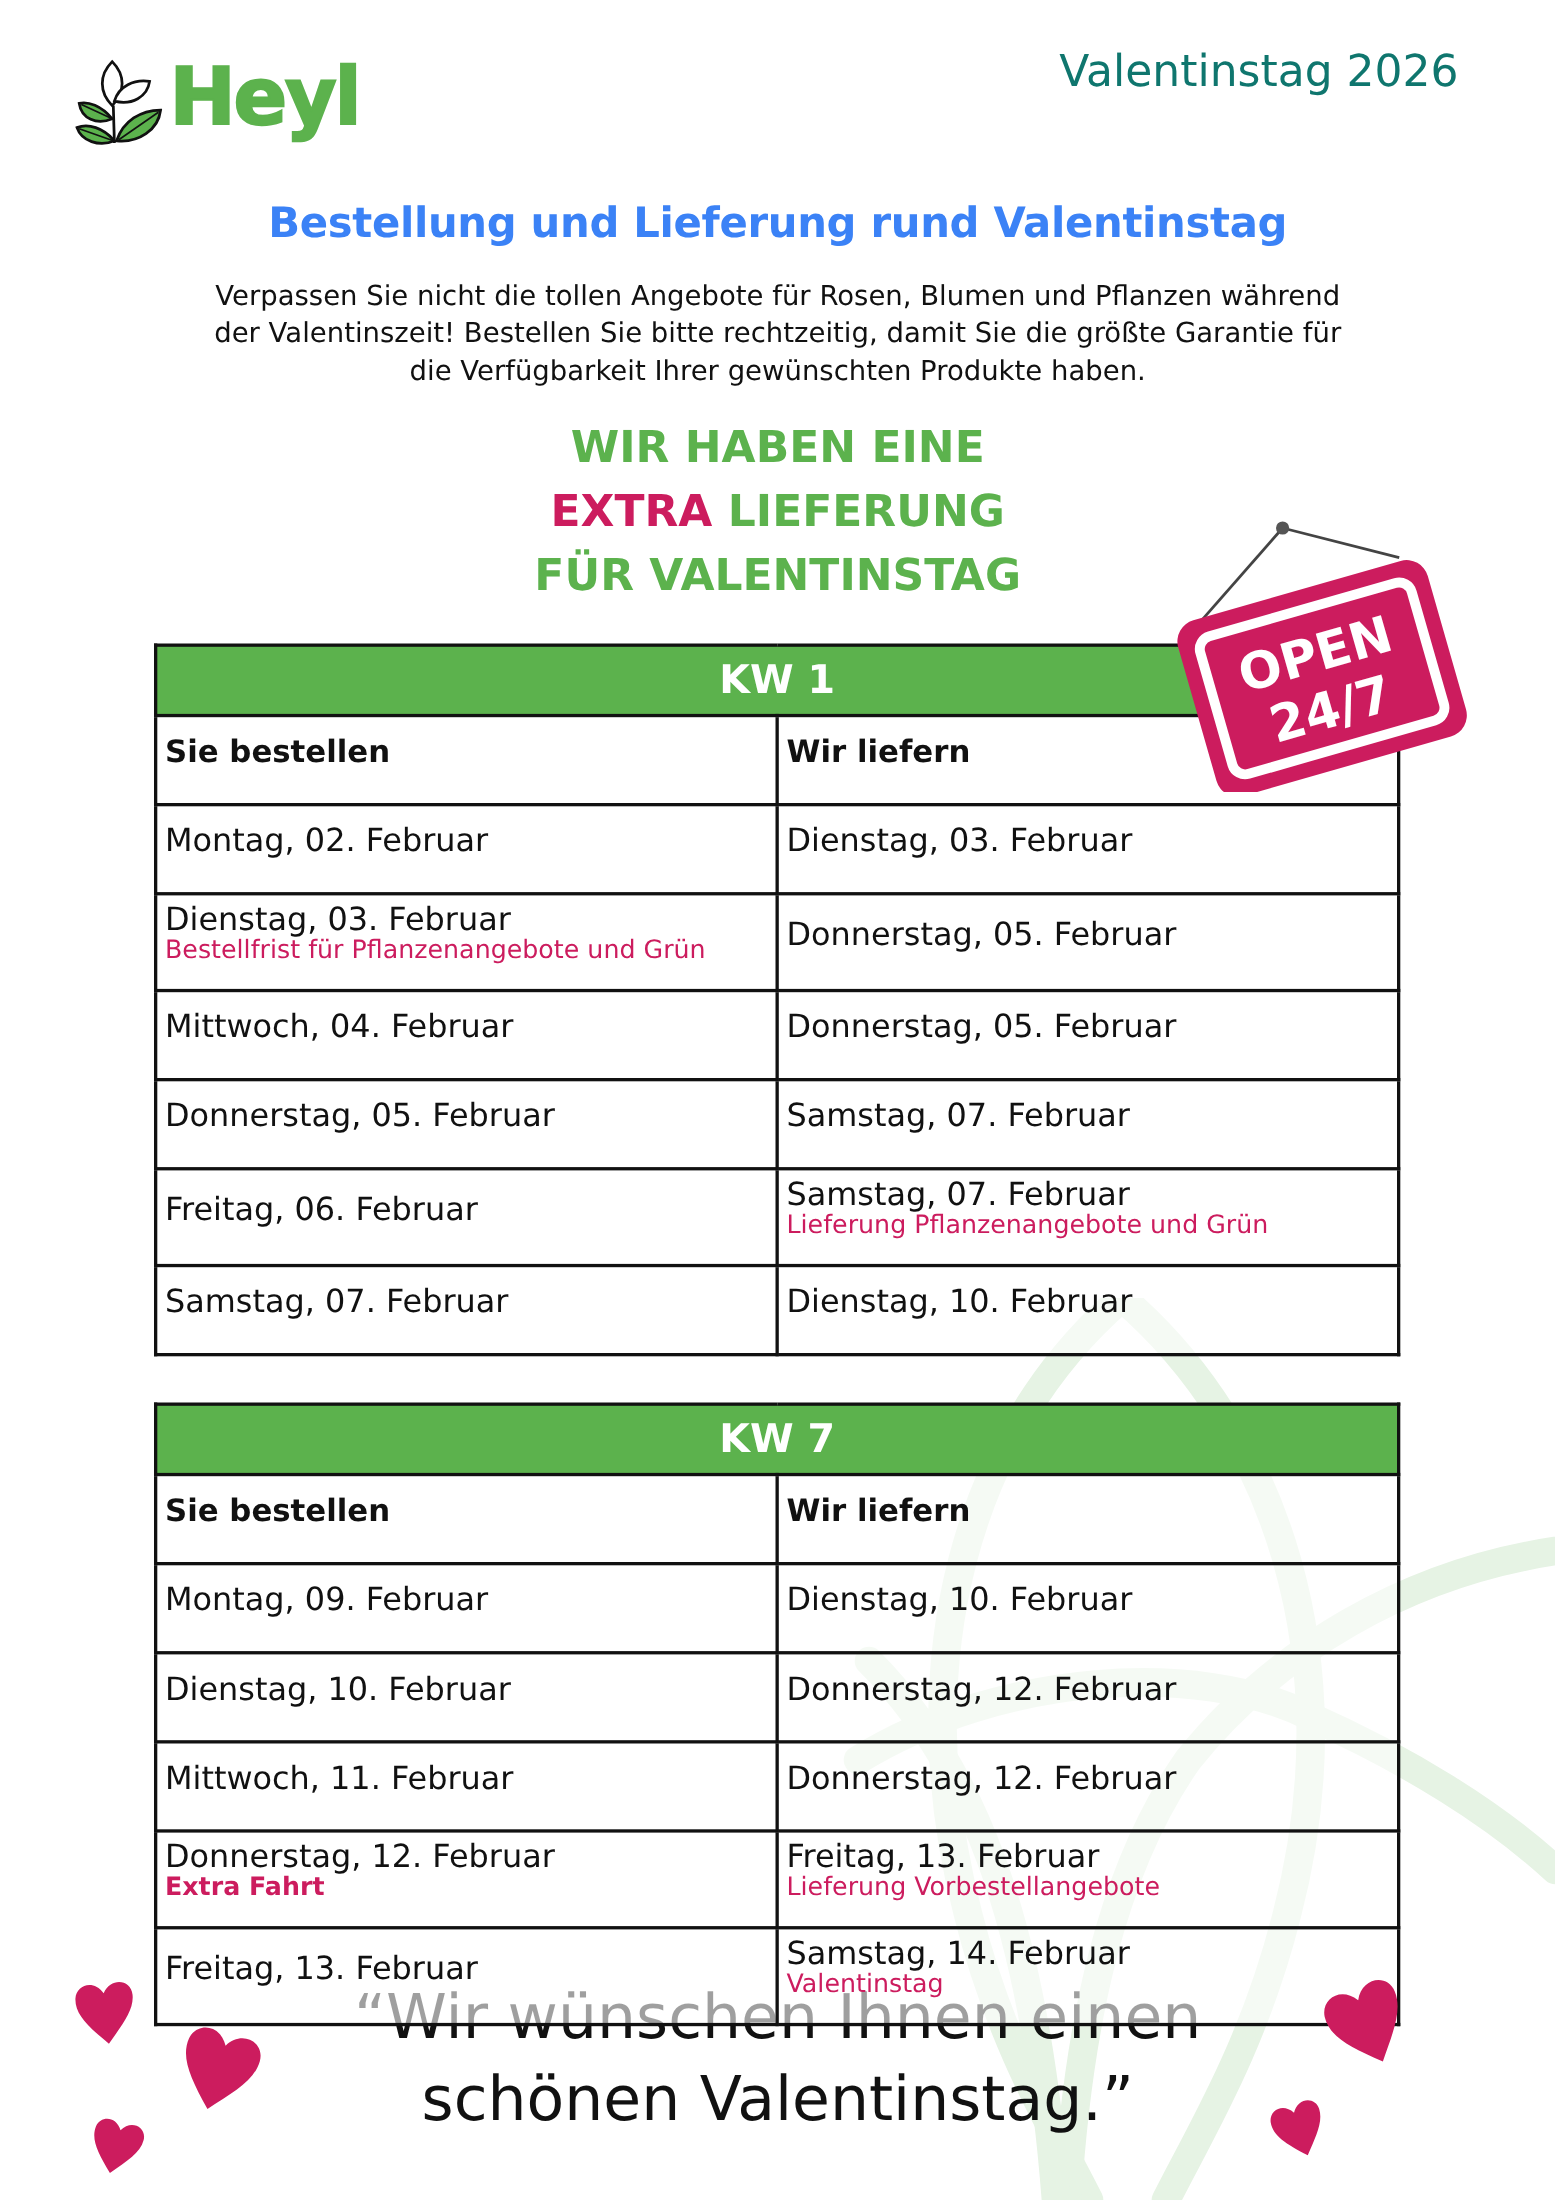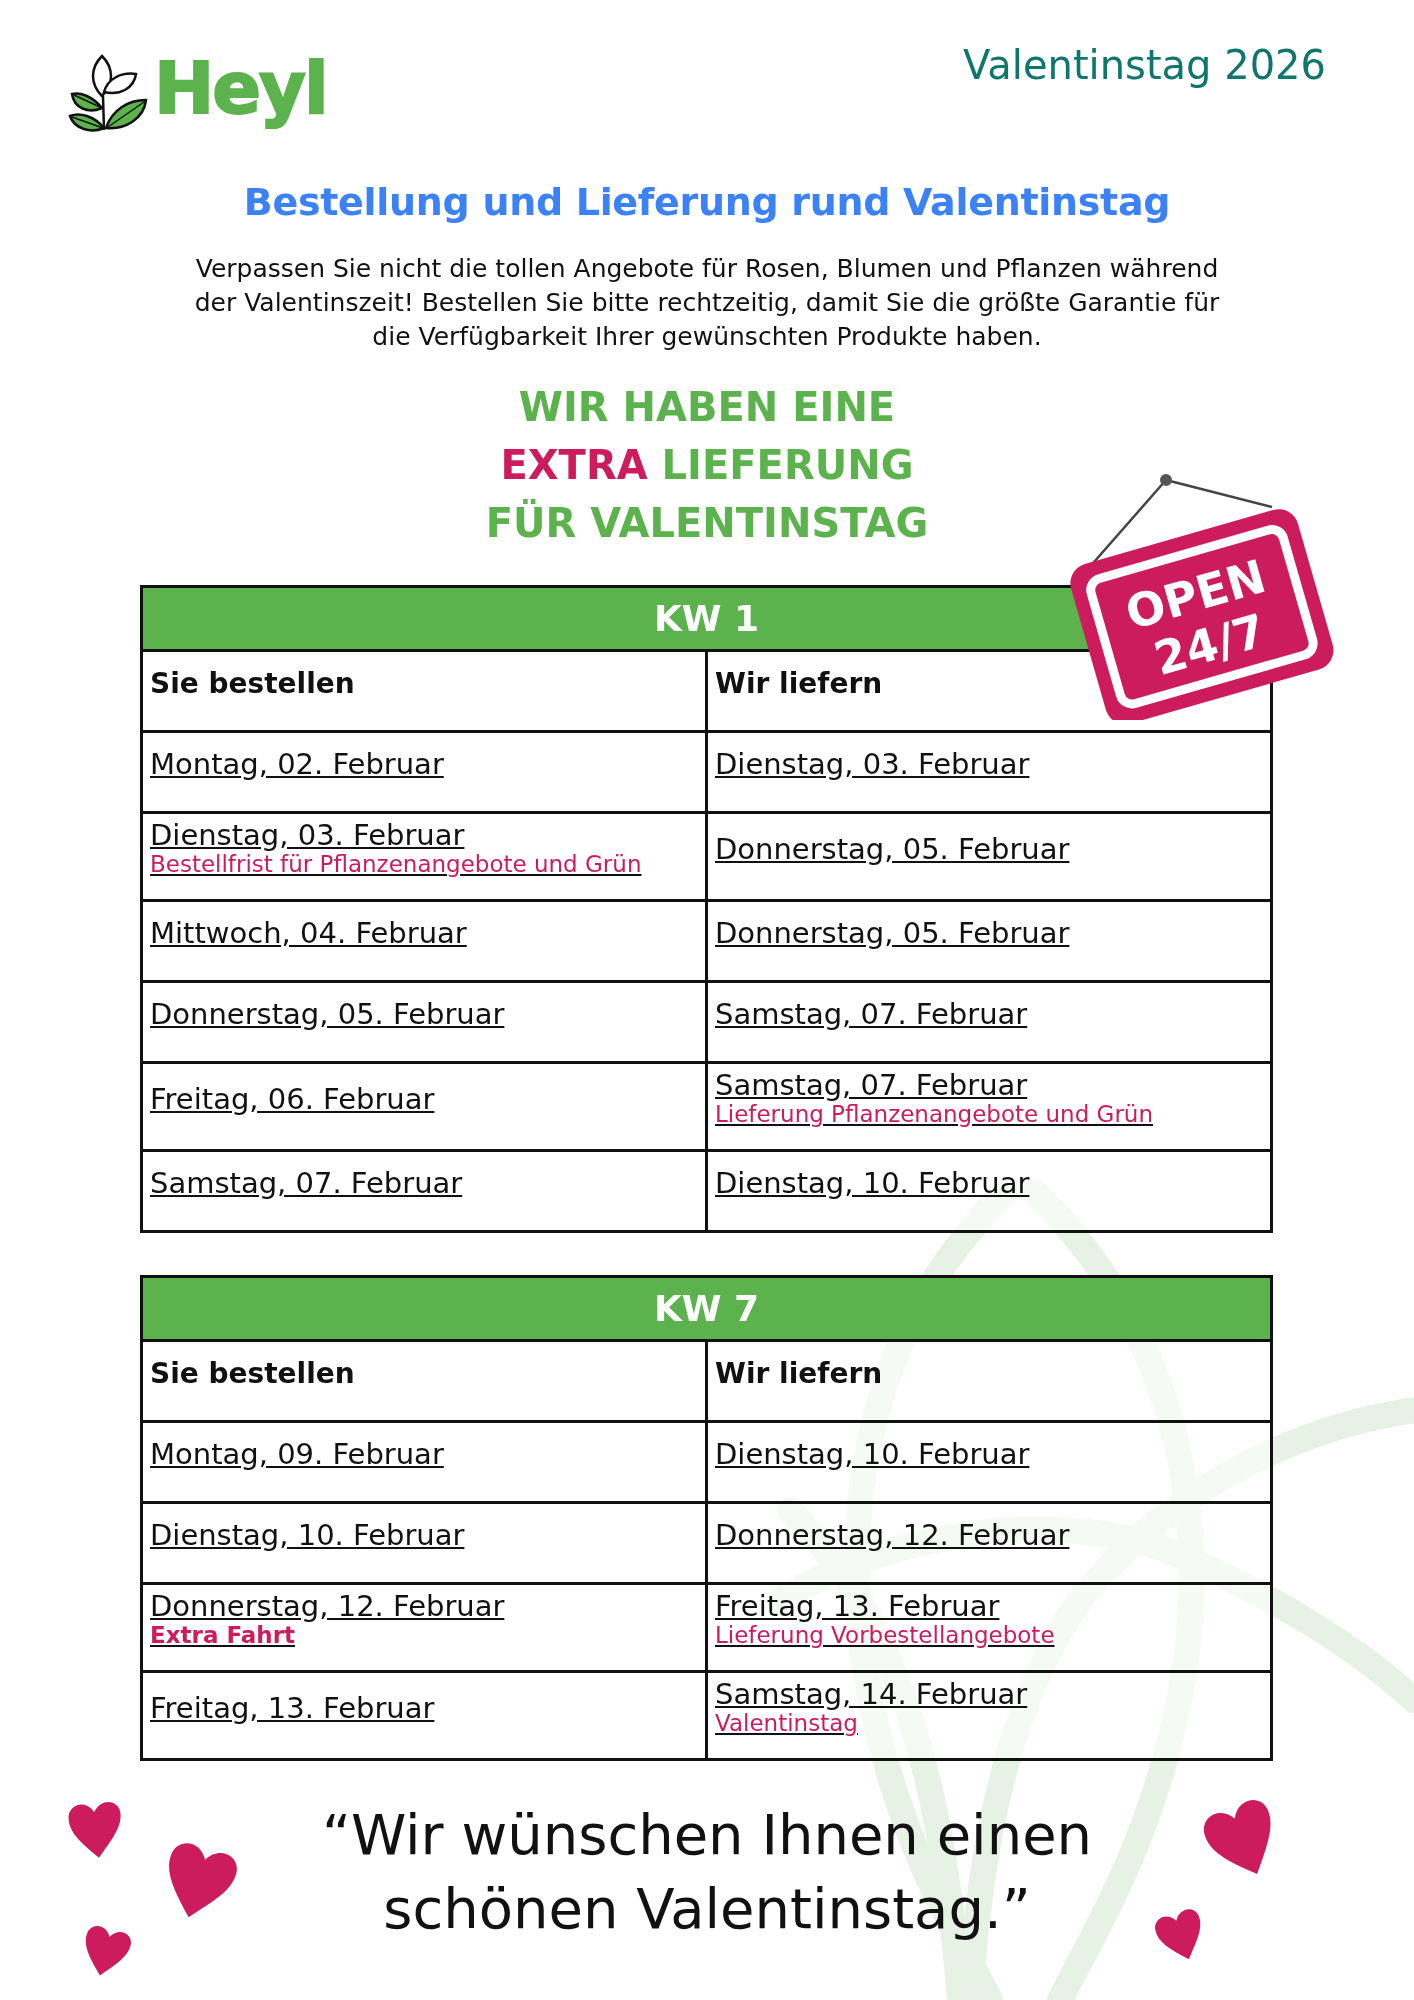--- a/index.html
+++ b/index.html
@@ -42,21 +42,21 @@
     background: transparent;
   }
   table.sched td, table.sched th {
     border: 3px solid #111; padding: 0 6px 16px 7px; vertical-align: middle; text-align: left;
   }
   table.sched .kw {
     background: #5cb24d; color: #fff; text-align: center; font-weight: bold; font-size: 36px;
     height: 61px; padding: 0;
   }
   table.sched .colhead { font-weight: bold; font-size: 28px; height: 62px; background: rgba(255,255,255,0.6); }
-  table.sched td.cell { font-size: 29px; line-height: 32px; height: 62px; background: rgba(255,255,255,0.6); width: 50%; text-decoration: underline; }
+  table.sched td.cell { font-size: 29px; line-height: 32px; height: 62px; background: rgba(255,255,255,0.6); width: 50%; }
   table.sched td.cell.two { height: 69px; }
   .note { display: block; font-size: 23px; line-height: 27px; color: #cc1c5e; }
   .note.bold { font-weight: bold; }
 
   #kw6 { top: 585px; }
   #kw7 { top: 1275px; }
 
   .quote {
     position: absolute; left: 200px; width: 1014px; top: 1798px; text-align: center;
     font-size: 56px; line-height: 74px; color: #111; z-index: 2;
@@ -164,20 +164,24 @@
   </tr>
   <tr>
     <td class="cell"><span>Montag, 09. Februar</span></td>
     <td class="cell"><span>Dienstag, 10. Februar</span></td>
   </tr>
   <tr>
     <td class="cell"><span>Dienstag, 10. Februar</span></td>
     <td class="cell"><span>Donnerstag, 12. Februar</span></td>
   </tr>
   <tr>
+    <td class="cell"><span>Mittwoch, 11. Februar</span></td>
+    <td class="cell"><span>Donnerstag, 12. Februar</span></td>
+  </tr>
+  <tr>
     <td class="cell two"><span>Donnerstag, 12. Februar</span><span class="note bold">Extra Fahrt</span></td>
     <td class="cell two"><span>Freitag, 13. Februar</span><span class="note">Lieferung Vorbestellangebote</span></td>
   </tr>
   <tr>
     <td class="cell two"><span>Freitag, 13. Februar</span></td>
     <td class="cell two"><span>Samstag, 14. Februar</span><span class="note">Valentinstag</span></td>
   </tr>
 </tbody>
   </table>
 

